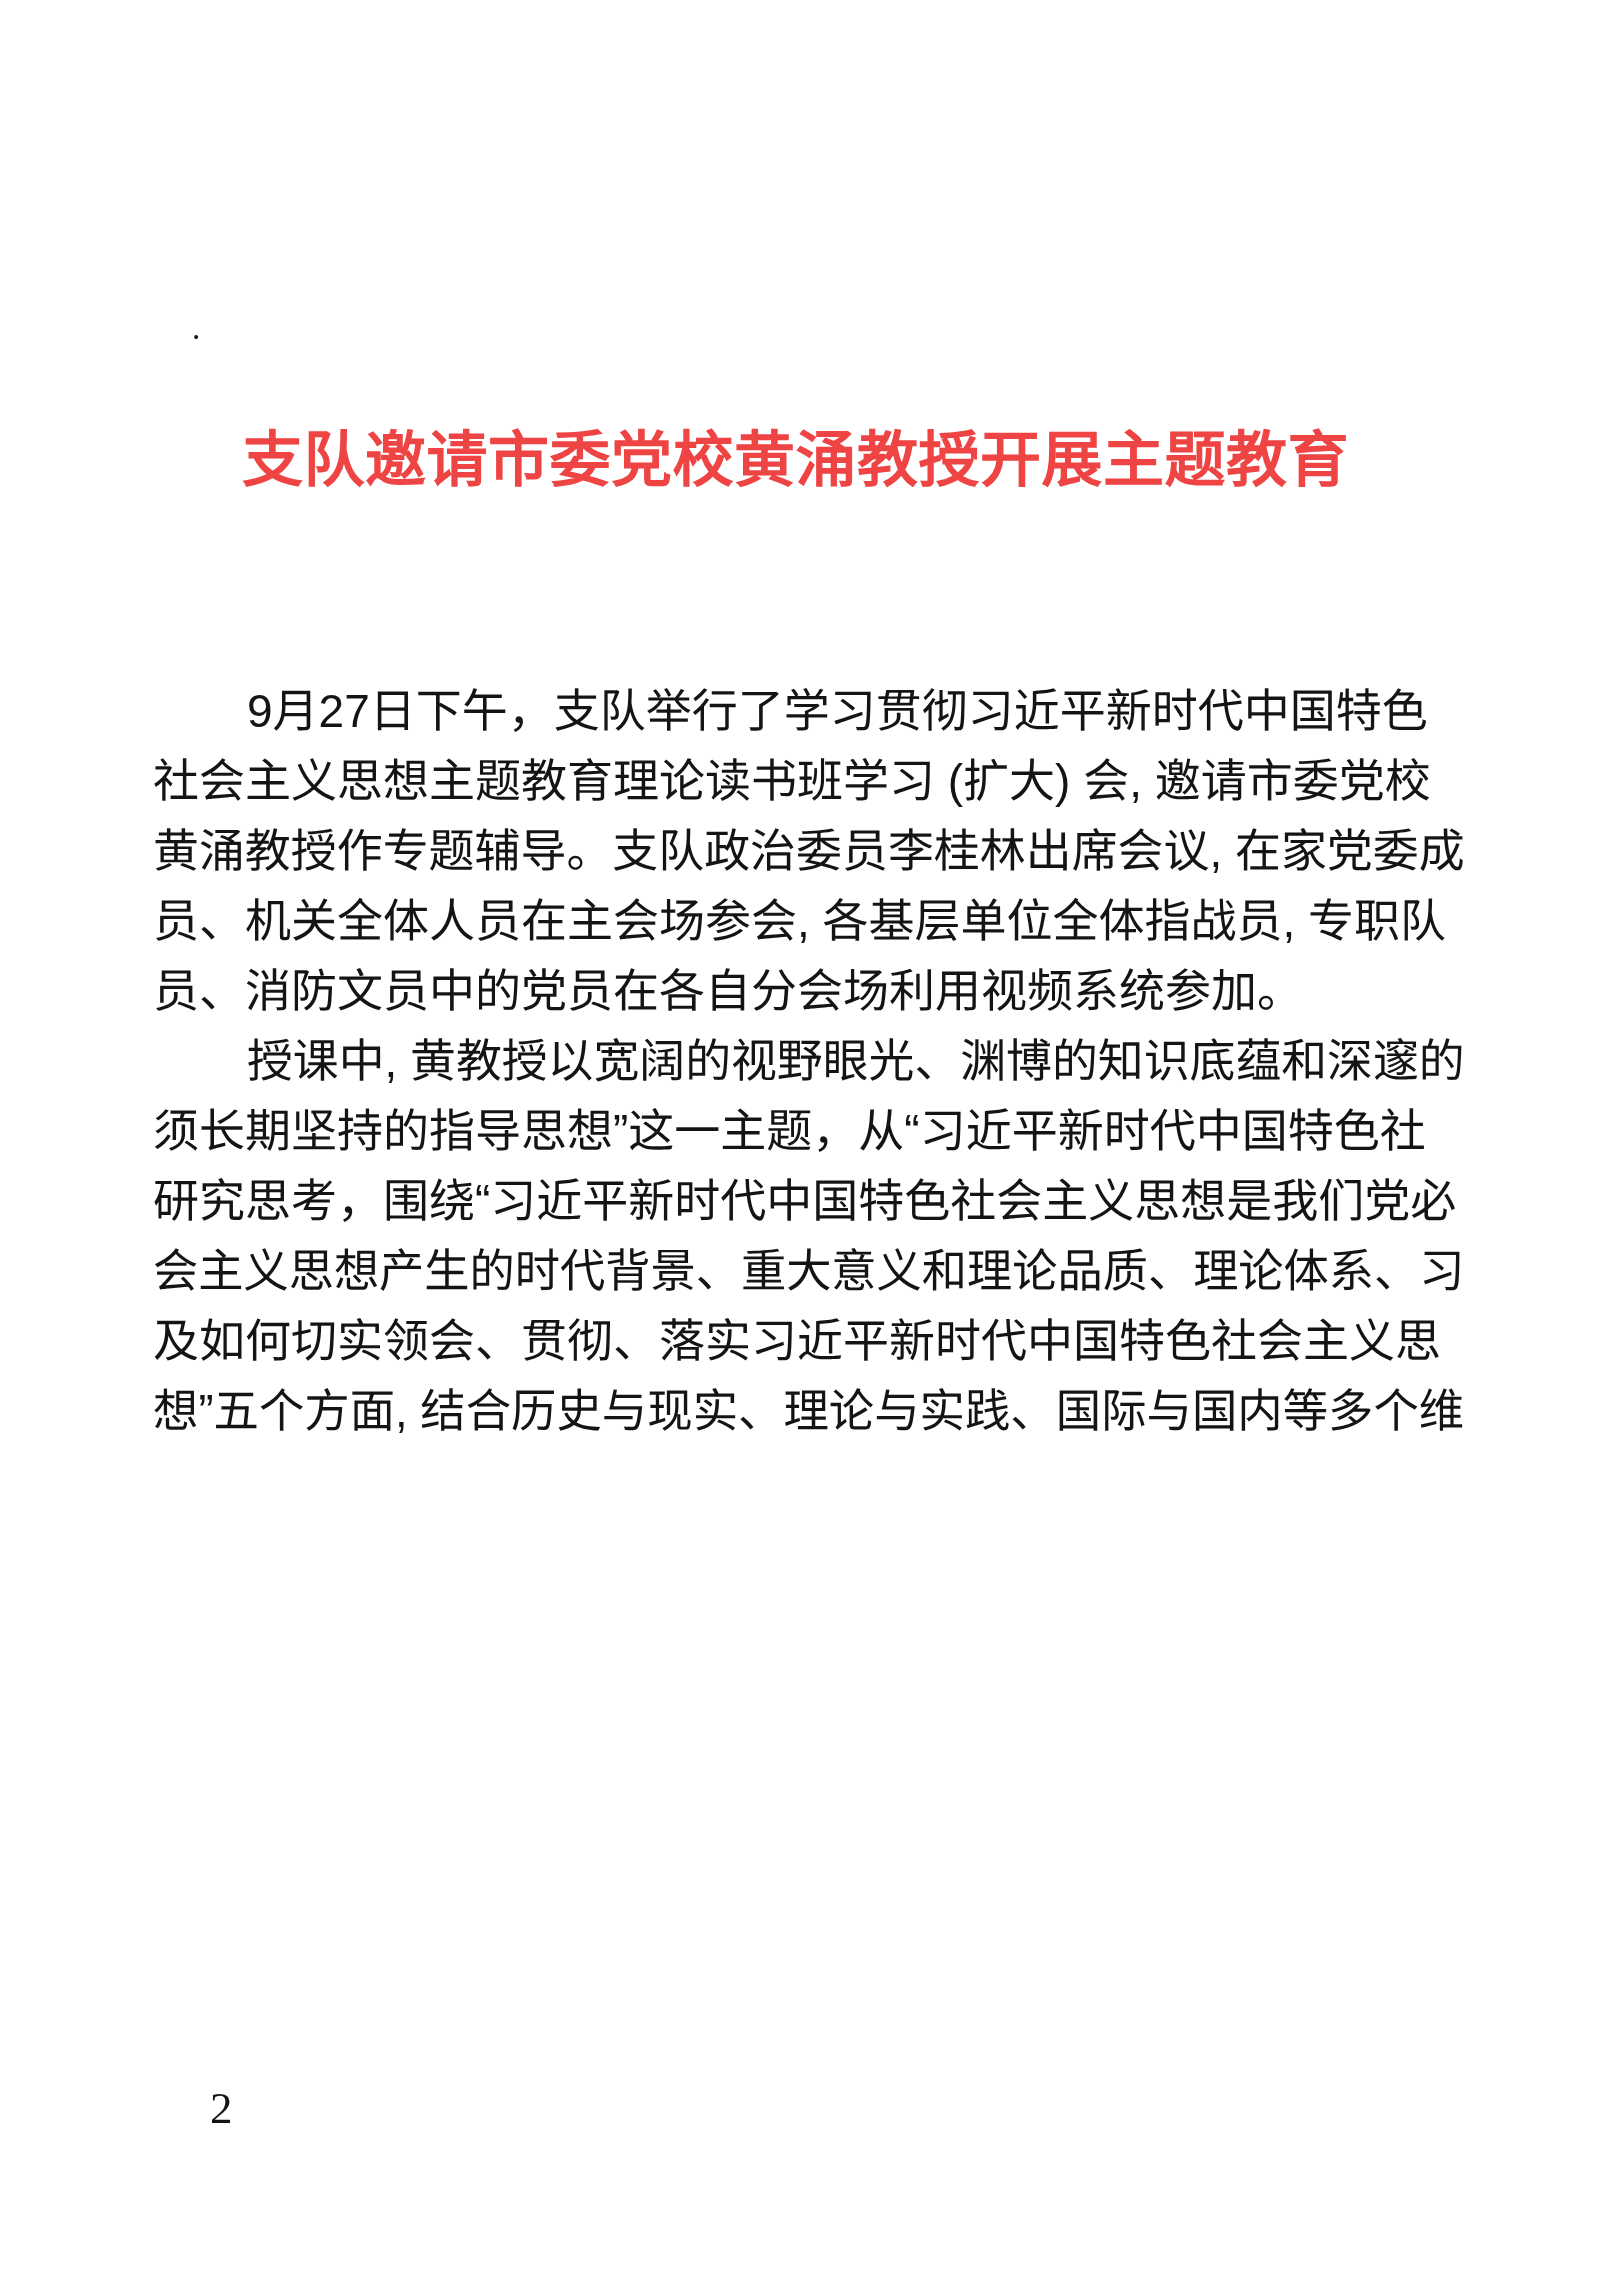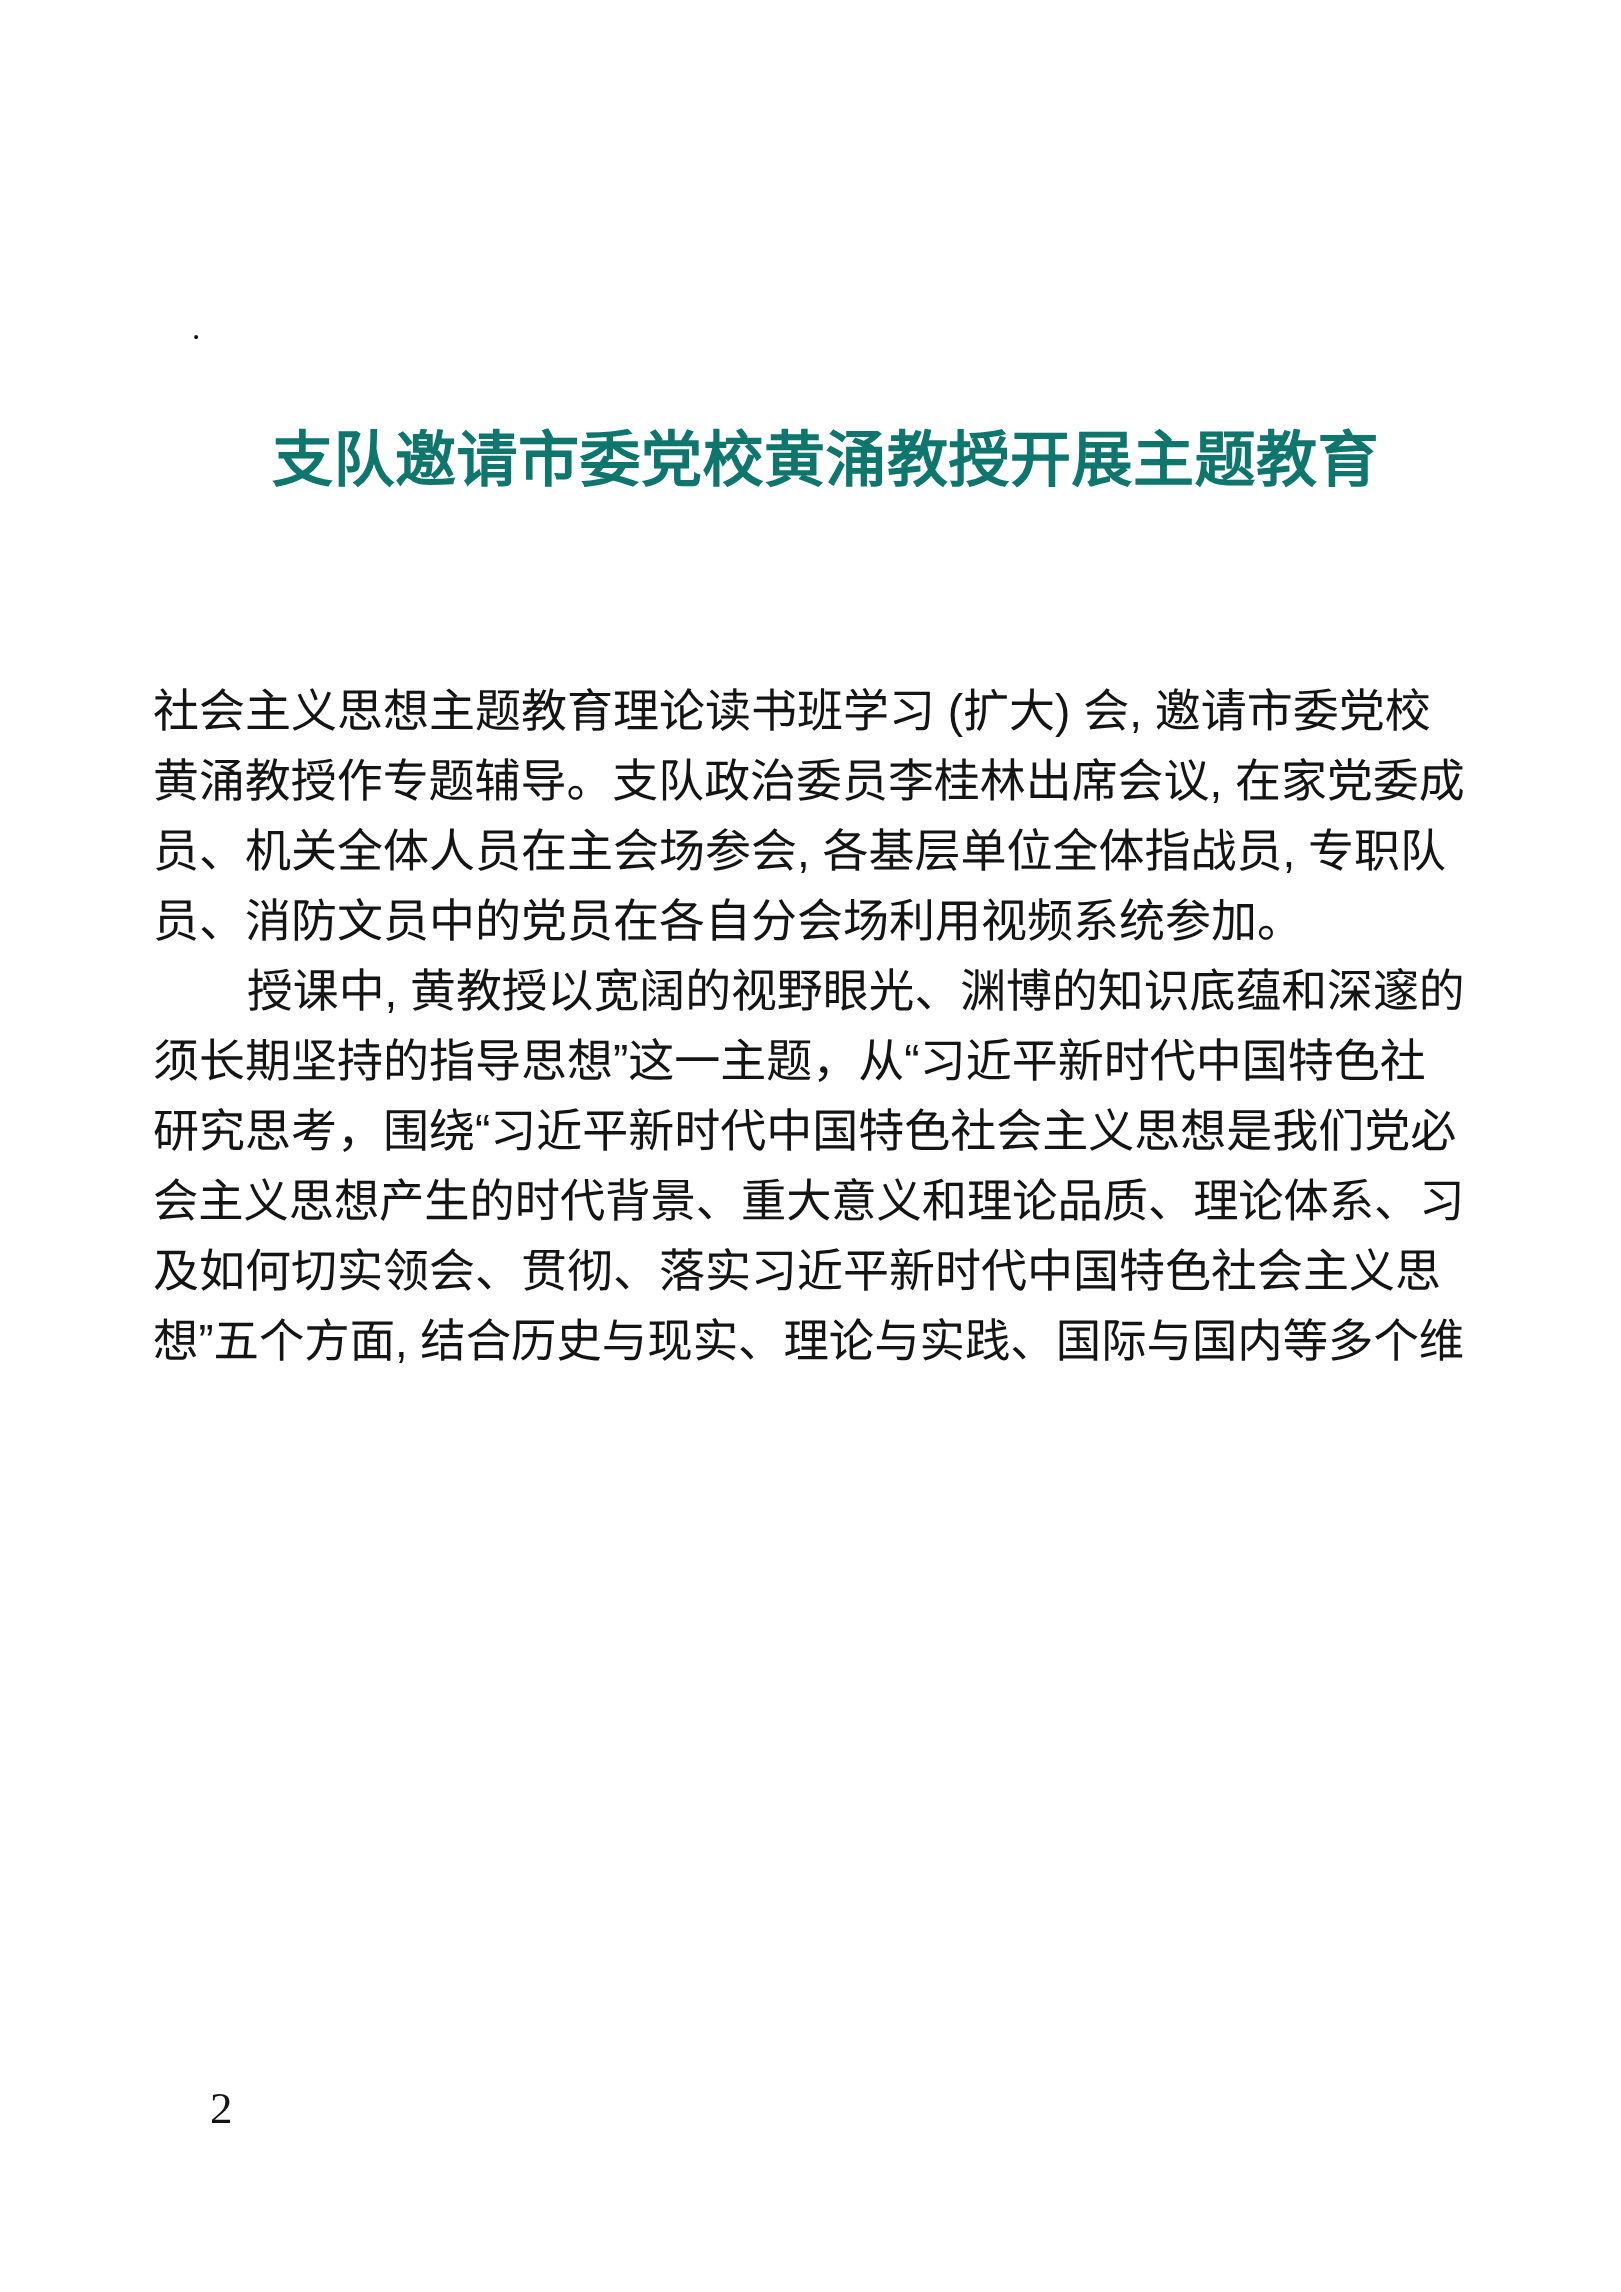--- a/index.html
+++ b/index.html
@@ -31,27 +31,27 @@
     color: #111111;
     font-family: "Liberation Serif", "DejaVu Serif", serif;
     user-select: none;
   }
 
   .doc-title {
     position: absolute;
     left: 242px;
     top: 421px;
     width: 1137px;
-    text-align: right;
+    text-align: left;
     font-family: "Liberation Sans", "DejaVu Sans", sans-serif;
     font-weight: 700;
     font-size: 61px;
     line-height: 78px;
     letter-spacing: 0.5px;
-    color: #0f766e;
+    color: #ef4444;
     transform: scaleX(0.97);
     transform-origin: center top;
   }
   .doc-title .title-line {
     display: block;
     white-space: nowrap;
   }
 
   .body-block {
     position: absolute;
@@ -103,20 +103,21 @@
 
   <div class="stray-mark">.</div>
 
   <div class="doc-title" style="transform: scaleX(1);">
     <span class="title-line">支队邀请市委党校黄涌教授开展主题教育</span>
   </div>
 
   <div class="body-block">
 
     <p class="para">
+      <span class="pline indent just" style="display: block; transform: scaleX(1); transform-origin: 94px center;">9月27日下午，支队举行了学习贯彻习近平新时代中国特色</span>
       <span class="pline just" style="display: block; transform: scaleX(1); transform-origin: left center;">社会主义思想主题教育理论读书班学习 (扩大) 会, 邀请市委党校</span>
       <span class="pline just" style="display: block; transform: scaleX(0.99851); transform-origin: left center;">黄涌教授作专题辅导。支队政治委员李桂林出席会议, 在家党委成</span>
       <span class="pline just" style="display: block; transform: scaleX(1); transform-origin: left center;">员、机关全体人员在主会场参会, 各基层单位全体指战员, 专职队</span>
       <span class="pline">员、消防文员中的党员在各自分会场利用视频系统参加。</span>
     </p>
 
 
     <p class="para">
       <span class="pline indent just" style="display: block; transform: scaleX(0.996795); transform-origin: 94px center;">授课中, 黄教授以宽阔的视野眼光、渊博的知识底蕴和深邃的</span>
       <span class="pline just" style="display: block; transform: scaleX(1); transform-origin: left center;">须长期坚持的指导思想”这一主题，从“习近平新时代中国特色社</span>

